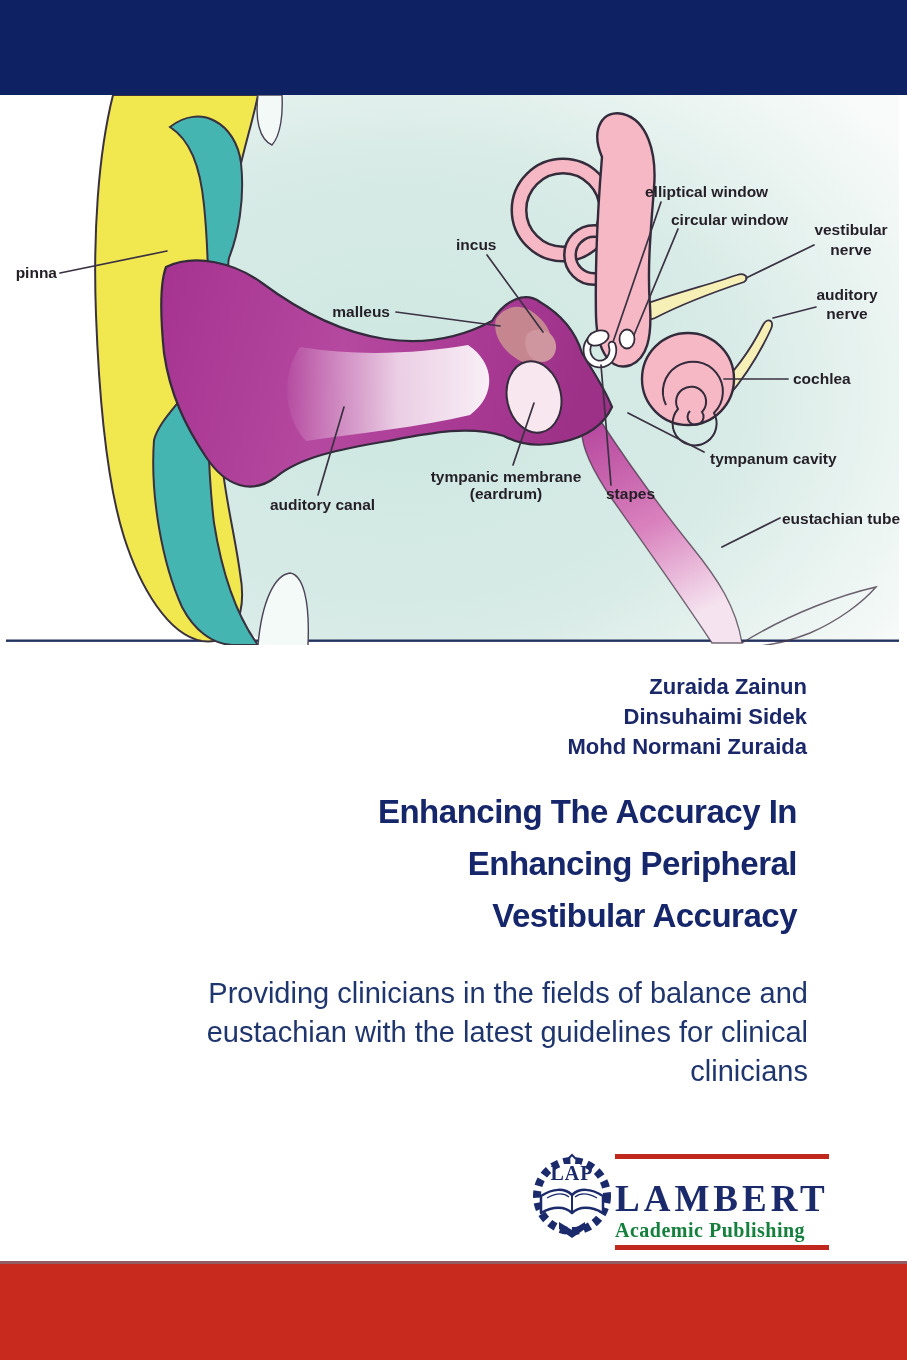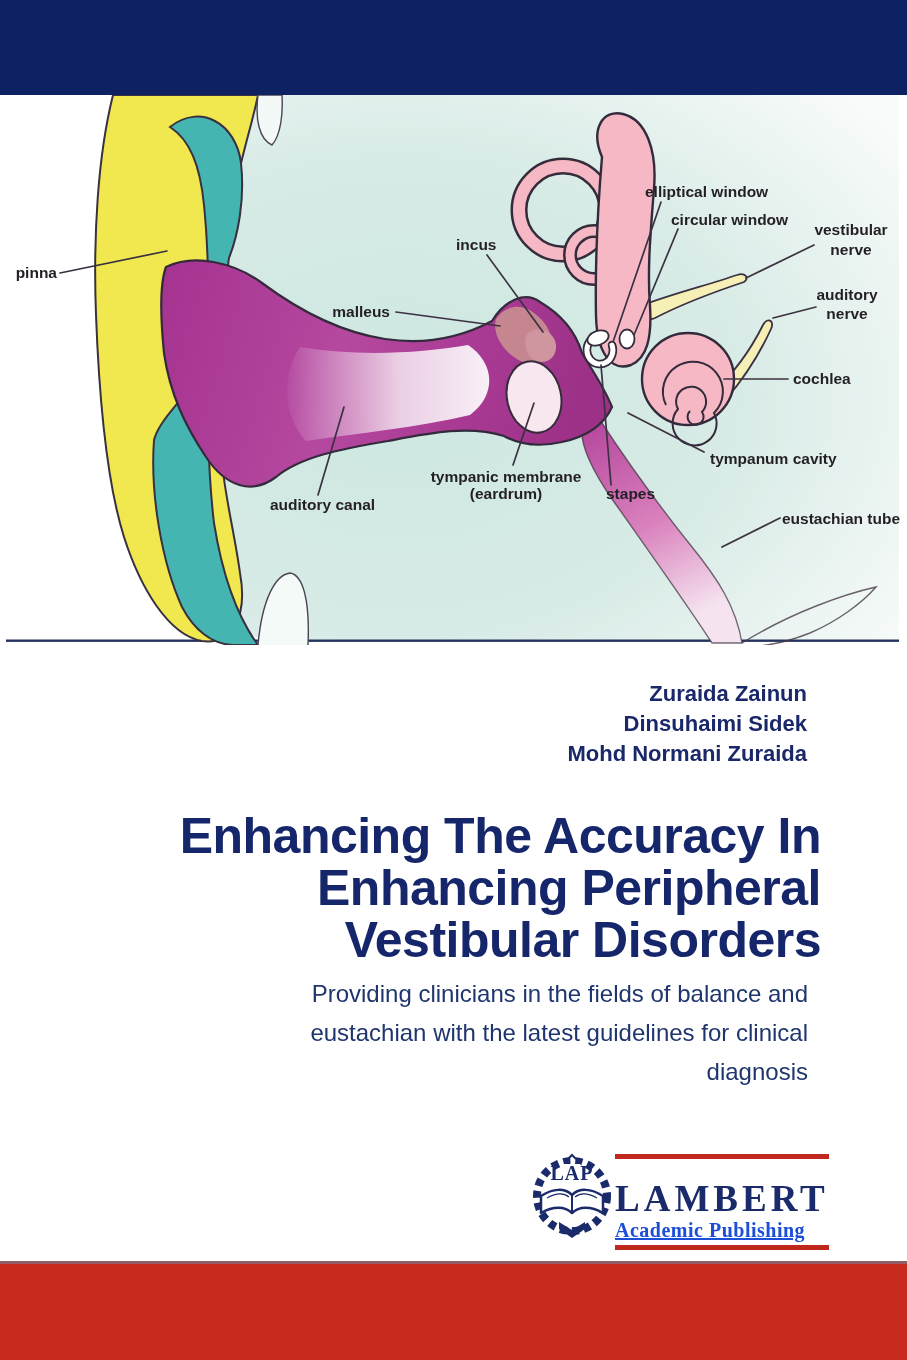--- a/index.html
+++ b/index.html
@@ -5,34 +5,34 @@
   html,body{margin:0;padding:0;background:#ffffff;}
   .cover{position:relative;width:907px;height:1360px;background:#ffffff;overflow:hidden;
          font-family:"Liberation Sans",sans-serif;}
   .top-bar{position:absolute;left:0;top:0;width:907px;height:95px;background:#0e2163;}
   .diagram-panel{position:absolute;left:0;top:95px;width:907px;height:550px;background:#ffffff;}
   .diagram-panel svg{display:block;}
   .diag-label{font:600 15.5px "Liberation Sans",sans-serif;fill:#241f26;}
   .leader{stroke:#3a3142;stroke-width:1.7;fill:none;stroke-linecap:round;}
 
   .authors{position:absolute;top:672px;right:100px;text-align:right;color:#1a2769;
-           font-size:22px;font-weight:600;line-height:30px;margin-top:7px;}
-  .title-block{position:absolute;top:786px;right:86px;text-align:right;color:#16266b;
-           font-size:50px;font-weight:800;line-height:52px;letter-spacing:-0.5px;margin-top:24px;}
+           font-size:22px;font-weight:600;line-height:30px;}
+  .title-block{position:absolute;top:786px;right:110px;text-align:right;color:#16266b;
+           font-size:33px;font-weight:800;line-height:52px;letter-spacing:-0.5px;}
   .subtitle-block{position:absolute;top:974px;right:99px;text-align:right;color:#1f356e;
-           font-size:24px;font-weight:500;line-height:39px;}
+           font-size:29px;font-weight:500;line-height:39px;}
 
   .logo{position:absolute;left:529px;top:1146px;width:300px;height:110px;}
   .logo-emblem{position:absolute;left:0;top:0;}
   .logo-text{position:absolute;left:86px;top:8px;width:214px;}
   .logo-rule{height:5px;background:#c0281e;width:214px;}
   .logo-name{font-family:"Liberation Serif",serif;font-weight:700;font-size:37px;line-height:40px;
              letter-spacing:4px;color:#1b2a6b;white-space:nowrap;margin-top:20px;}
   .logo-tagline{font-family:"Liberation Serif",serif;font-weight:700;font-size:20px;line-height:22px;
-             letter-spacing:0.5px;color:#1d4ed8;margin-bottom:4px;white-space:nowrap;text-decoration:underline;}
+             letter-spacing:0.5px;color:#15803d;margin-bottom:4px;white-space:nowrap;}
   .bottom-hairline{position:absolute;left:0;top:1261px;width:907px;height:3px;background:#935d66;}
   .bottom-bar{position:absolute;left:0;top:1264px;width:907px;height:96px;background:#c92a1e;}
 </style>
 </head>
 <body>
 
 <div class="cover">
 
   <div class="top-bar"></div>
 
@@ -150,27 +150,27 @@
 
   <div class="authors">
     <div>Zuraida Zainun</div>
     <div>Dinsuhaimi Sidek</div>
     <div>Mohd Normani Zuraida</div>
   </div>
 
   <div class="title-block">
     <div>Enhancing The Accuracy In</div>
     <div>Enhancing Peripheral</div>
-    <div>Vestibular Disorders</div>
+    <div>Vestibular Accuracy</div>
   </div>
 
   <div class="subtitle-block">
     <div>Providing clinicians in the fields of balance and</div>
     <div>eustachian with the latest guidelines for clinical</div>
-    <div>diagnosis</div>
+    <div>clinicians</div>
   </div>
 
   <div class="logo">
     <svg class="logo-emblem" width="86" height="110" viewBox="0 0 86 110">
       <circle cx="43" cy="50" r="35" fill="none" stroke="#1b2a6b" stroke-width="8" stroke-dasharray="7 5"></circle>
       <path d="M 35,18 L 26,30 L 60,30 L 51,18 Z" fill="#ffffff"></path>
       <path d="M 39,13 L 43,9 L 47,13" fill="none" stroke="#1b2a6b" stroke-width="2"></path>
       <text x="43" y="34" text-anchor="middle" style="font:700 20px 'Liberation Serif',serif;letter-spacing:1px" fill="#1b2a6b">LAP</text>
       <g>
         <path d="M 12,50 C 24,42 36,42 43,49 C 50,42 62,42 74,50 L 74,67 C 62,60 50,60 43,67 C 36,60 24,60 12,67 Z" fill="#ffffff" stroke="#1b2a6b" stroke-width="2.5" stroke-linejoin="round"></path>

